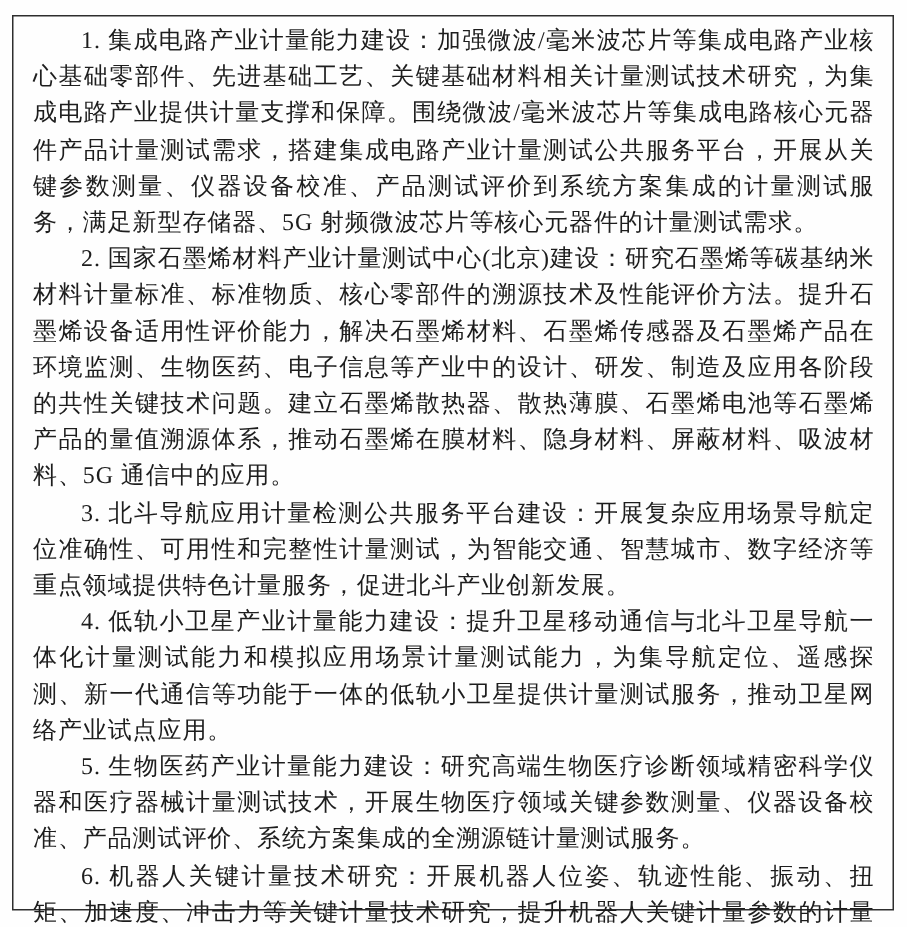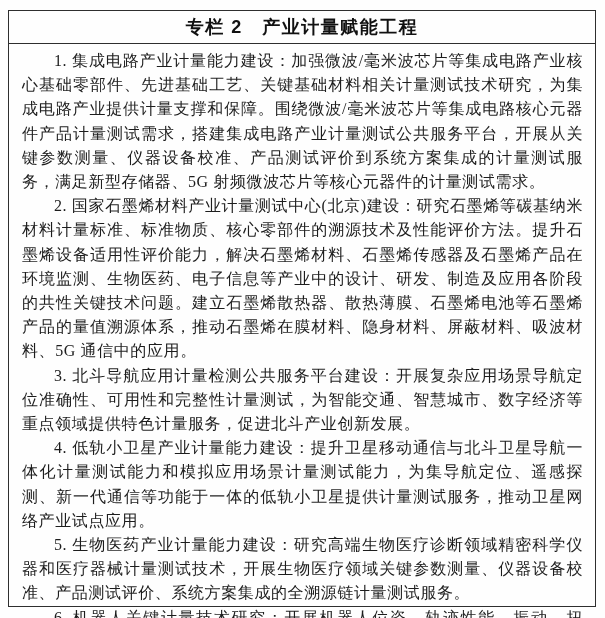--- a/index.html
+++ b/index.html
@@ -52,21 +52,20 @@
     text-justify: inter-ideograph;
     word-break: break-all;
     color: #1d1d1d;
   }
 </style>
 </head>
 <body>
 
 <div class="page">
   <div class="panel">
-    <div class="panel-title">专栏 2　产业计量赋能工程</div>
     <div class="panel-body">
       <p class="para">1. 集成电路产业计量能力建设：加强微波/毫米波芯片等集成电路产业核心基础零部件、先进基础工艺、关键基础材料相关计量测试技术研究，为集成电路产业提供计量支撑和保障。围绕微波/毫米波芯片等集成电路核心元器件产品计量测试需求，搭建集成电路产业计量测试公共服务平台，开展从关键参数测量、仪器设备校准、产品测试评价到系统方案集成的计量测试服务，满足新型存储器、5G 射频微波芯片等核心元器件的计量测试需求。</p>
       <p class="para">2. 国家石墨烯材料产业计量测试中心(北京)建设：研究石墨烯等碳基纳米材料计量标准、标准物质、核心零部件的溯源技术及性能评价方法。提升石墨烯设备适用性评价能力，解决石墨烯材料、石墨烯传感器及石墨烯产品在环境监测、生物医药、电子信息等产业中的设计、研发、制造及应用各阶段的共性关键技术问题。建立石墨烯散热器、散热薄膜、石墨烯电池等石墨烯产品的量值溯源体系，推动石墨烯在膜材料、隐身材料、屏蔽材料、吸波材料、5G 通信中的应用。</p>
       <p class="para">3. 北斗导航应用计量检测公共服务平台建设：开展复杂应用场景导航定位准确性、可用性和完整性计量测试，为智能交通、智慧城市、数字经济等重点领域提供特色计量服务，促进北斗产业创新发展。</p>
       <p class="para">4. 低轨小卫星产业计量能力建设：提升卫星移动通信与北斗卫星导航一体化计量测试能力和模拟应用场景计量测试能力，为集导航定位、遥感探测、新一代通信等功能于一体的低轨小卫星提供计量测试服务，推动卫星网络产业试点应用。</p>
       <p class="para">5. 生物医药产业计量能力建设：研究高端生物医疗诊断领域精密科学仪器和医疗器械计量测试技术，开展生物医疗领域关键参数测量、仪器设备校准、产品测试评价、系统方案集成的全溯源链计量测试服务。</p>
       <p class="para">6. 机器人关键计量技术研究：开展机器人位姿、轨迹性能、振动、扭矩、加速度、冲击力等关键计量技术研究，提升机器人关键计量参数的计量检测能力。</p>
     </div>
   </div>
 </div>

